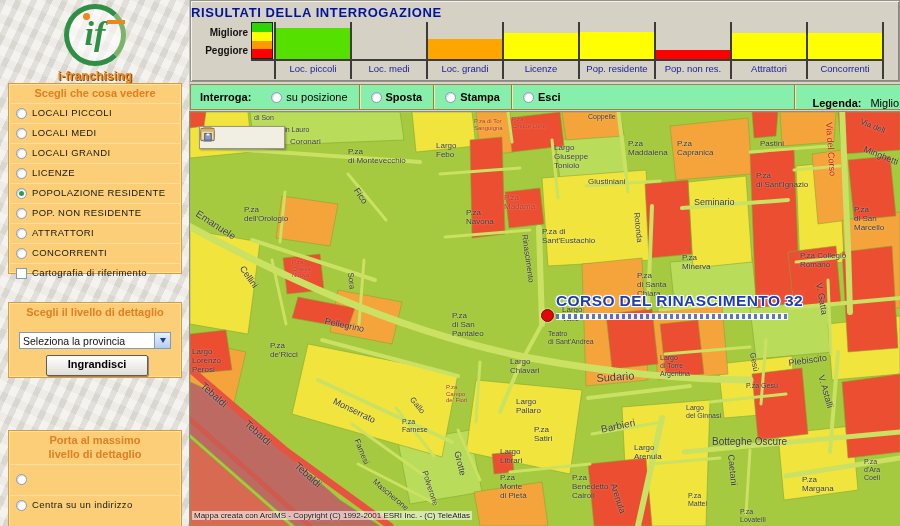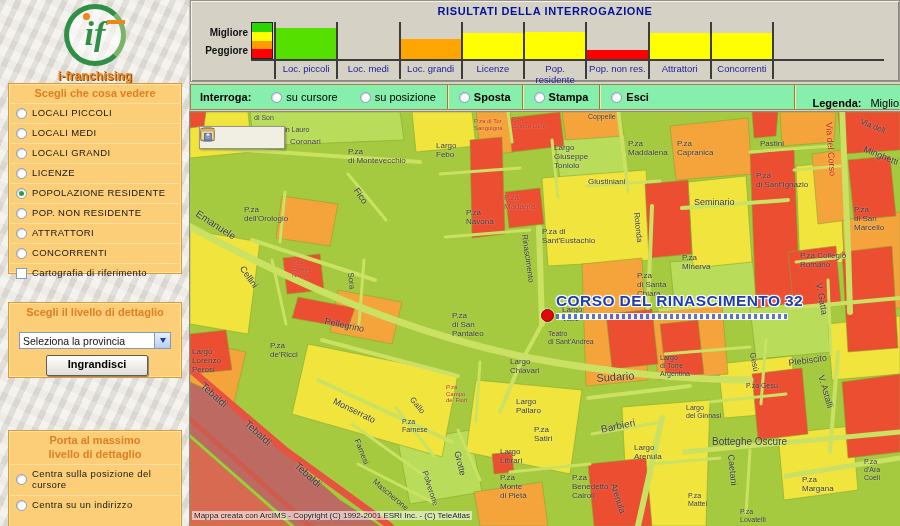--- a/index.html
+++ b/index.html
@@ -49,30 +49,30 @@
   .arrow-down{width:0;height:0;border-left:3.5px solid transparent;border-right:3.5px solid transparent;
     border-top:5px solid #1c3f94}
   .btn{position:absolute;left:37px;top:52px;width:100px;height:19px;
     background:linear-gradient(#ffffff,#e0ded7);border:1px solid #5f5c56;border-radius:2px;
     box-shadow:1px 1px 0 #8f8b83;font-weight:bold;font-size:11px;text-align:center;
     line-height:17px;color:#000;cursor:default}
   
   #results{position:absolute;left:190px;top:0;width:710px;height:82px;background:#d5d1c5;
     border:1px solid #97938a;box-sizing:border-box;
     box-shadow:inset 1px 1px 0 #f4f2ec, inset -1px -1px 0 #8b877d}
-  #results-title{position:absolute;top:4px;left:0;right:0;text-align:center;
-    color:#00149b;font-weight:bold;font-size:11px;letter-spacing:.6px}
+  #results-title{position:absolute;top:4px;left:0;right:0;
+    color:#00149b;font-weight:bold;font-size:13px;letter-spacing:.6px}
   #scale{position:absolute;left:60px;top:21px;width:22px;height:37px;border:1px solid #222;
     display:flex;flex-direction:column;box-sizing:border-box}
   #scale .seg{flex:1}
   .scale-lab{position:absolute;left:4px;width:53px;text-align:right;font-weight:bold;font-size:10px;color:#111}
   #lab-best{top:26px}
   #lab-worst{top:44px}
   #baseline{position:absolute;left:60px;top:58px;width:633px;height:2px;background:#3c3c3c}
-  #columns{position:absolute;left:83px;top:21px;width:500px;display:flex}
+  #columns{position:absolute;left:83px;top:21px;width:610px;display:flex}
   .col{flex:1;border-left:2px solid #3c3c3c}
   .col:last-child{border-right:2px solid #3c3c3c}
   .plot{height:37px;position:relative}
   .bar{position:absolute;left:0;right:0;bottom:0}
   .clbl{height:16px;padding-top:4px;text-align:center;font-size:9.5px;color:#1b1b9b}
   
   #toolbar{position:absolute;left:190px;top:84px;width:842px;height:26px;background:#86efac;
     border:1px solid #a2824a;box-sizing:border-box;display:flex;align-items:center;font-size:11px}
   .tb-lab{font-weight:bold;padding:0 9px;color:#000}
   .tb-item{display:flex;align-items:center;gap:4px;padding:0 11px;height:100%}
@@ -172,21 +172,20 @@
       <span class="olbl">Cartografia di riferimento</span>
     </div>
   </div>
 
   <div class="panel" id="panel-max">
     <div class="panel-h">Porta al massimo
 livello di dettaglio</div>
     <div id="max-options">
         <div class="opt tall">
           <span class="radio"></span>
-          <span class="olbl" style="white-space: normal; width: 140px;">Centra sulla posizione del cursore</span>
         </div>
         <div class="opt">
           <span class="radio"></span>
           <span class="olbl" style="white-space: normal; width: 140px;">Centra su un indirizzo</span>
         </div>
       </div>
   </div>
 </div>
 
 <div id="results">
@@ -246,24 +245,20 @@
           <div class="bar" style="height: 25.9px; background: rgb(255, 255, 0);"></div>
         </div>
         <div class="clbl">Concorrenti</div>
       </div>
     </div>
 </div>
 
 <div id="toolbar">
   <span class="tb-lab">Interroga:</span>
   <div id="toolbar-radios" style="display:flex;height:100%;align-items:center">
-      <div class="tb-item">
-        <span class="radio"></span>
-        <span class="tlbl">su cursore</span>
-      </div>
       <div class="tb-item">
         <span class="radio"></span>
         <span class="tlbl">su posizione</span>
       </div>
       <div class="tb-item sep bold">
         <span class="radio"></span>
         <span class="tlbl">Sposta</span>
       </div>
       <div class="tb-item sep bold">
         <span class="radio"></span>

